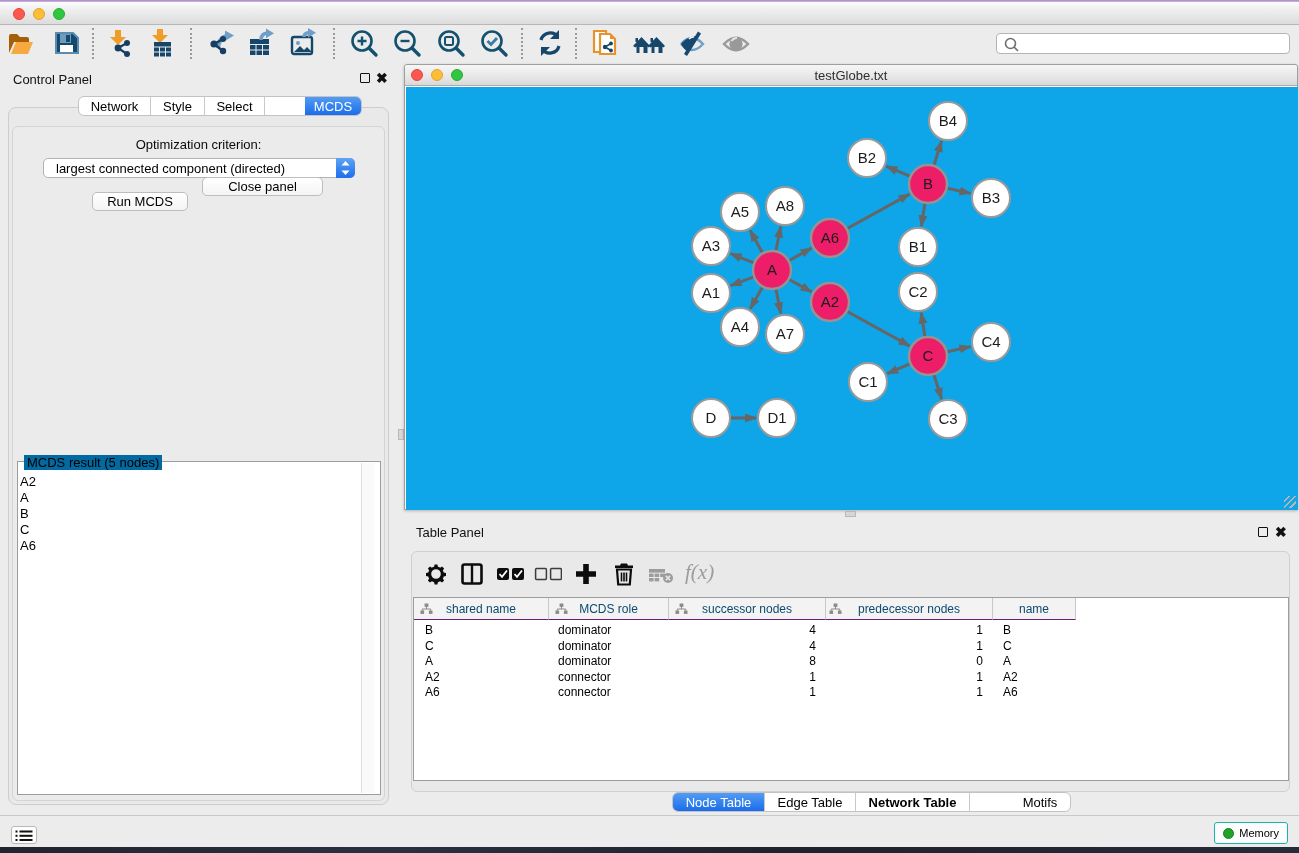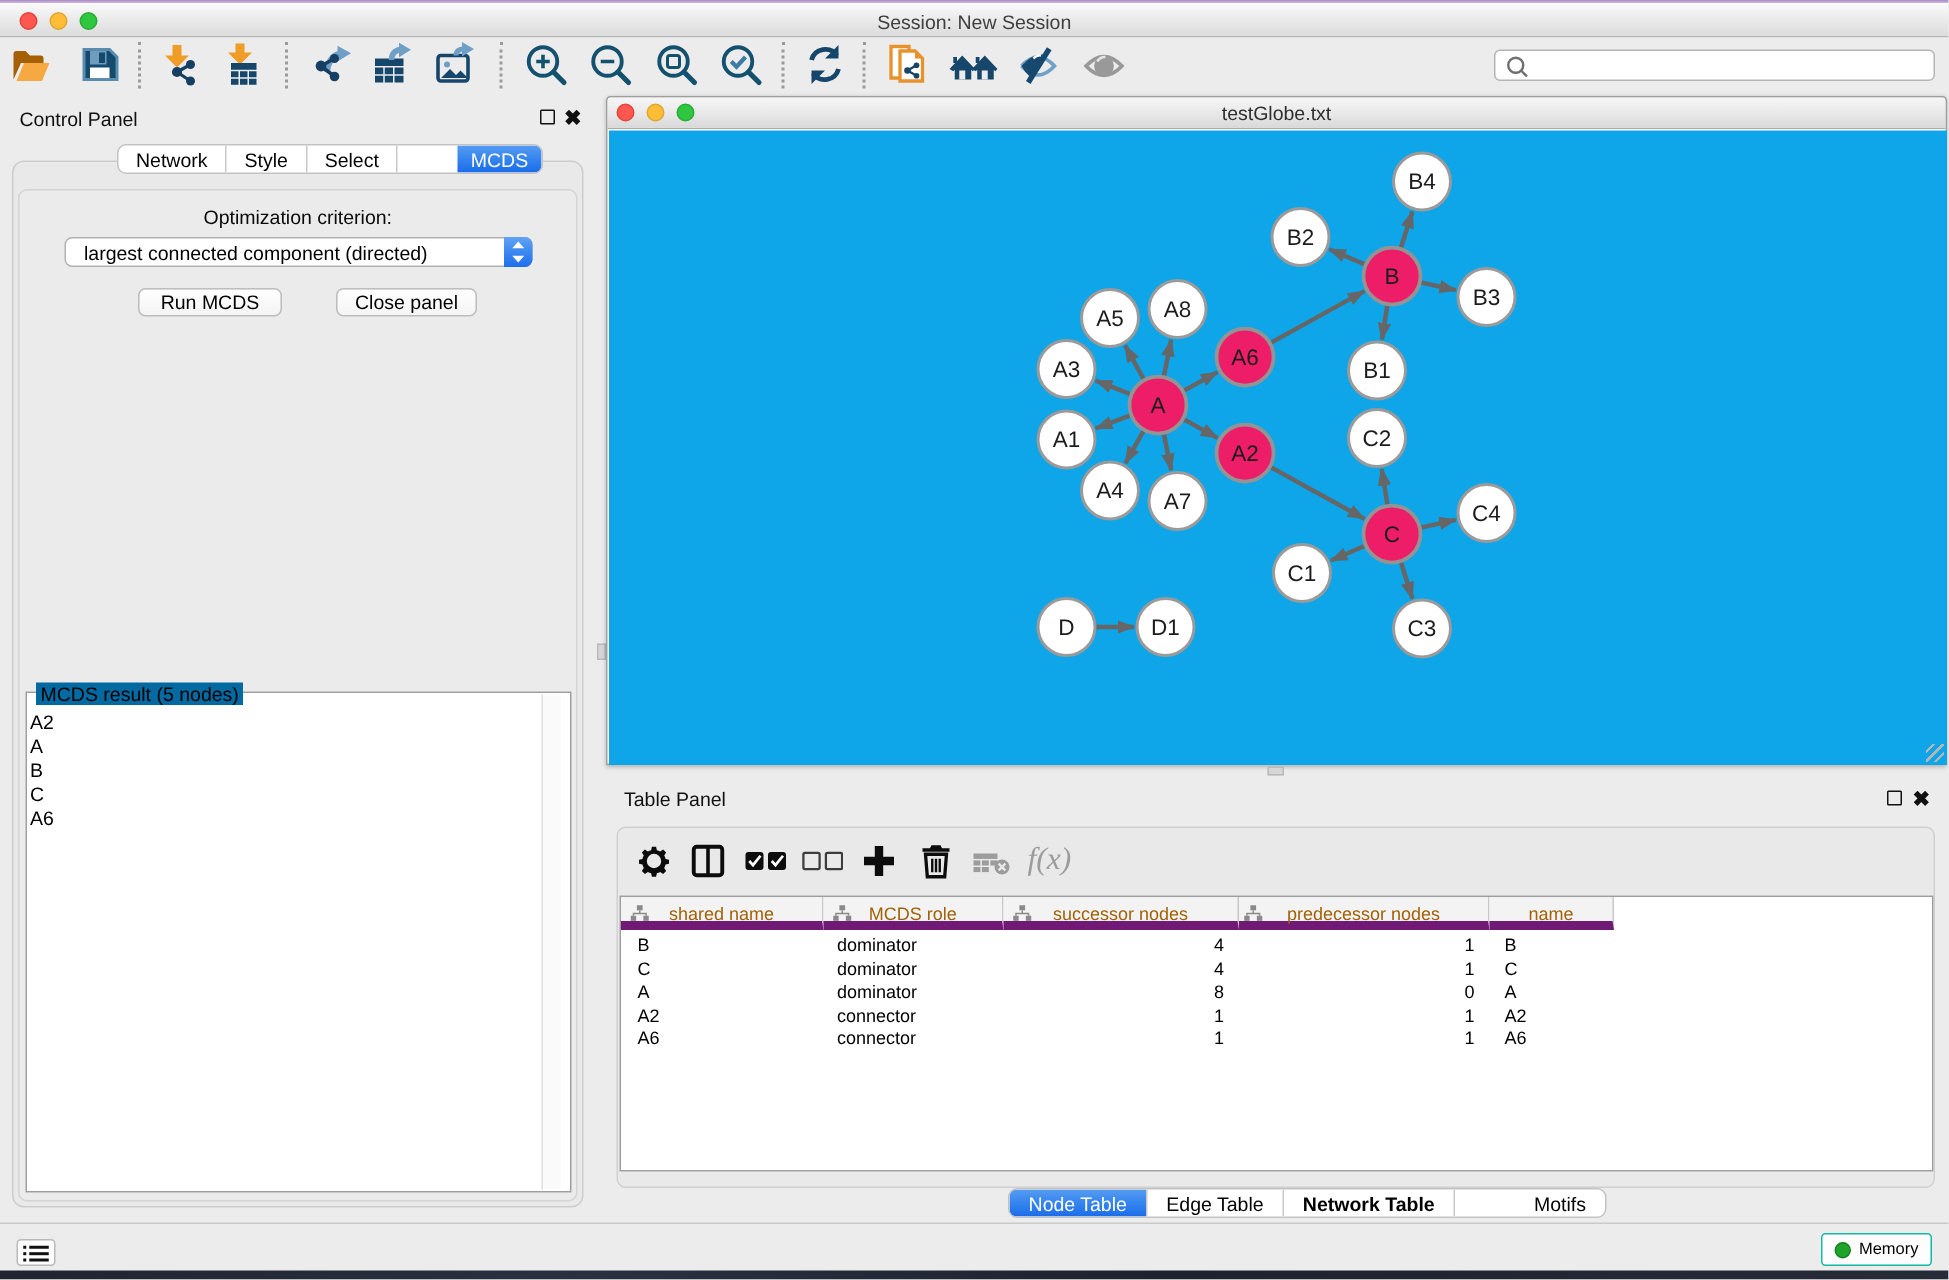--- a/index.html
+++ b/index.html
@@ -49,21 +49,21 @@
   #dropdown { left:43px; top:158px; width:312px; height:20px; background:#fff;
     border:1px solid #b2b2b2; border-radius:5px; }
   #dropdown .txt { position:absolute; left:12px; top:2px; font-size:13px; color:#000; }
   #dropdown .cap { position:absolute; right:-1px; top:-1px; width:19px; height:20px;
     border-radius:0 5px 5px 0;
     background:linear-gradient(180deg,#60a4f4 0%,#3c88f0 50%,#1f6fec 100%); }
   .btn { position:absolute; height:19px; line-height:17px; background:linear-gradient(180deg,#ffffff,#f4f4f4);
     border:1px solid #bdbdbd; border-radius:5px; font-size:13px; color:#000;
     text-align:center; }
   #runbtn { left:92px; top:192px; width:96px; }
-  #closebtn { left:202px; top:192px; width:94px;margin-left:22px; }
+  #closebtn { left:202px; top:177px; width:121px; }
   
   #resultbox { left:17px; top:461px; width:364px; height:334px;
     border:1px solid #9d9d9d; background:#fff; }
   #resultlegend { left:24px; top:455px; background:#0369a1; padding:0 3px;
     font-size:13px; color:#000; }
   #resultlist { left:20px; top:474px; font-size:13px; color:#000; line-height:16px; }
   #resultsb { left:361px; top:463px; width:13px; height:330px; background:#fafafa;
     border-left:1px solid #e0e0e0; }
 </style>
 </head>
@@ -85,23 +85,23 @@
   #nwgrip { position:absolute; right:1px; bottom:1px; width:12px; height:12px;
     background:repeating-linear-gradient(135deg, transparent 0 3px, #b5b5b5 3px 4.5px); }
   .divdot { background:#d6d6d6; border:1px solid #b9b9b9; }
   
   #tp-title { left:416px; top:525px; }
   #tp-box { left:411px; top:551px; width:879px; height:241px;
     background:#e9e9e9; border:1px solid #d0d0d0; border-radius:6px; }
   #tp-table { left:413px; top:597px; width:876px; height:184px; background:#fff;
     border:1px solid #9d9d9d; }
   .th { position:absolute; top:0; height:22px; border-right:1px solid #c8c8c8;
-    border-bottom:6px solid #701a75;
+    border-bottom:1px solid #701a75;
     background:#f3f3f3;
-    font-size:12px; color:#a16207; text-align:center; line-height:22px; }
+    font-size:12px; color:#0c4a6e; text-align:center; line-height:22px; }
   .trow { position:absolute; font-size:12px; color:#000; height:16px; line-height:16px; }
   .num { text-align:right; }
   
   #bt-tabs { left:672px; top:792px; height:20px; }
   #bt-tabs > div:nth-child(1){ width:92px; }
   #bt-tabs > div:nth-child(2){ width:91px; }
   #bt-tabs > div:nth-child(3){ width:114px;font-weight:bold; }
   #bt-tabs > div:nth-child(4){ width:60px; }
   
   #statussep { left:0; top:815px; width:1299px; height:1px; background:#c9c9c9; }
@@ -114,21 +114,20 @@
   #membtn .dot { position:absolute; left:8px; top:5px; width:11px; height:11px;
     border-radius:50%; background:#1fa32a; border:1px solid #178021; }
   #bottomdark { left:0; top:847px; width:1299px; height:6px;
     background:linear-gradient(90deg,#20242e,#2a3040 30%,#1d222c 60%,#262b38); }
 </style>
 <div id="topstrip" class="abs"></div>
 <div id="titlebar" class="abs">
   <div class="tl t1"></div>
     <div class="tl t2"></div>
     <div class="tl t3"></div>
-  <div id="sessiontitle" class="abs">Session: New Session</div>
 </div>
 <div id="toolbar" class="abs">
   <div class="tsep" style="left:92px"></div>
   <div class="tsep" style="left:190px"></div>
   <div class="tsep" style="left:333px"></div>
   <div class="tsep" style="left:521px"></div>
   <div class="tsep" style="left:575px"></div>
 
   <svg class="tico" style="left:7px" width="28" height="32" viewBox="0 0 28 32">
     <path d="M2 26 V9 q0-2 2-2 h6 l3 3 h7 q2 0 2 2 v3 H7 z" fill="#a55f04"></path>

